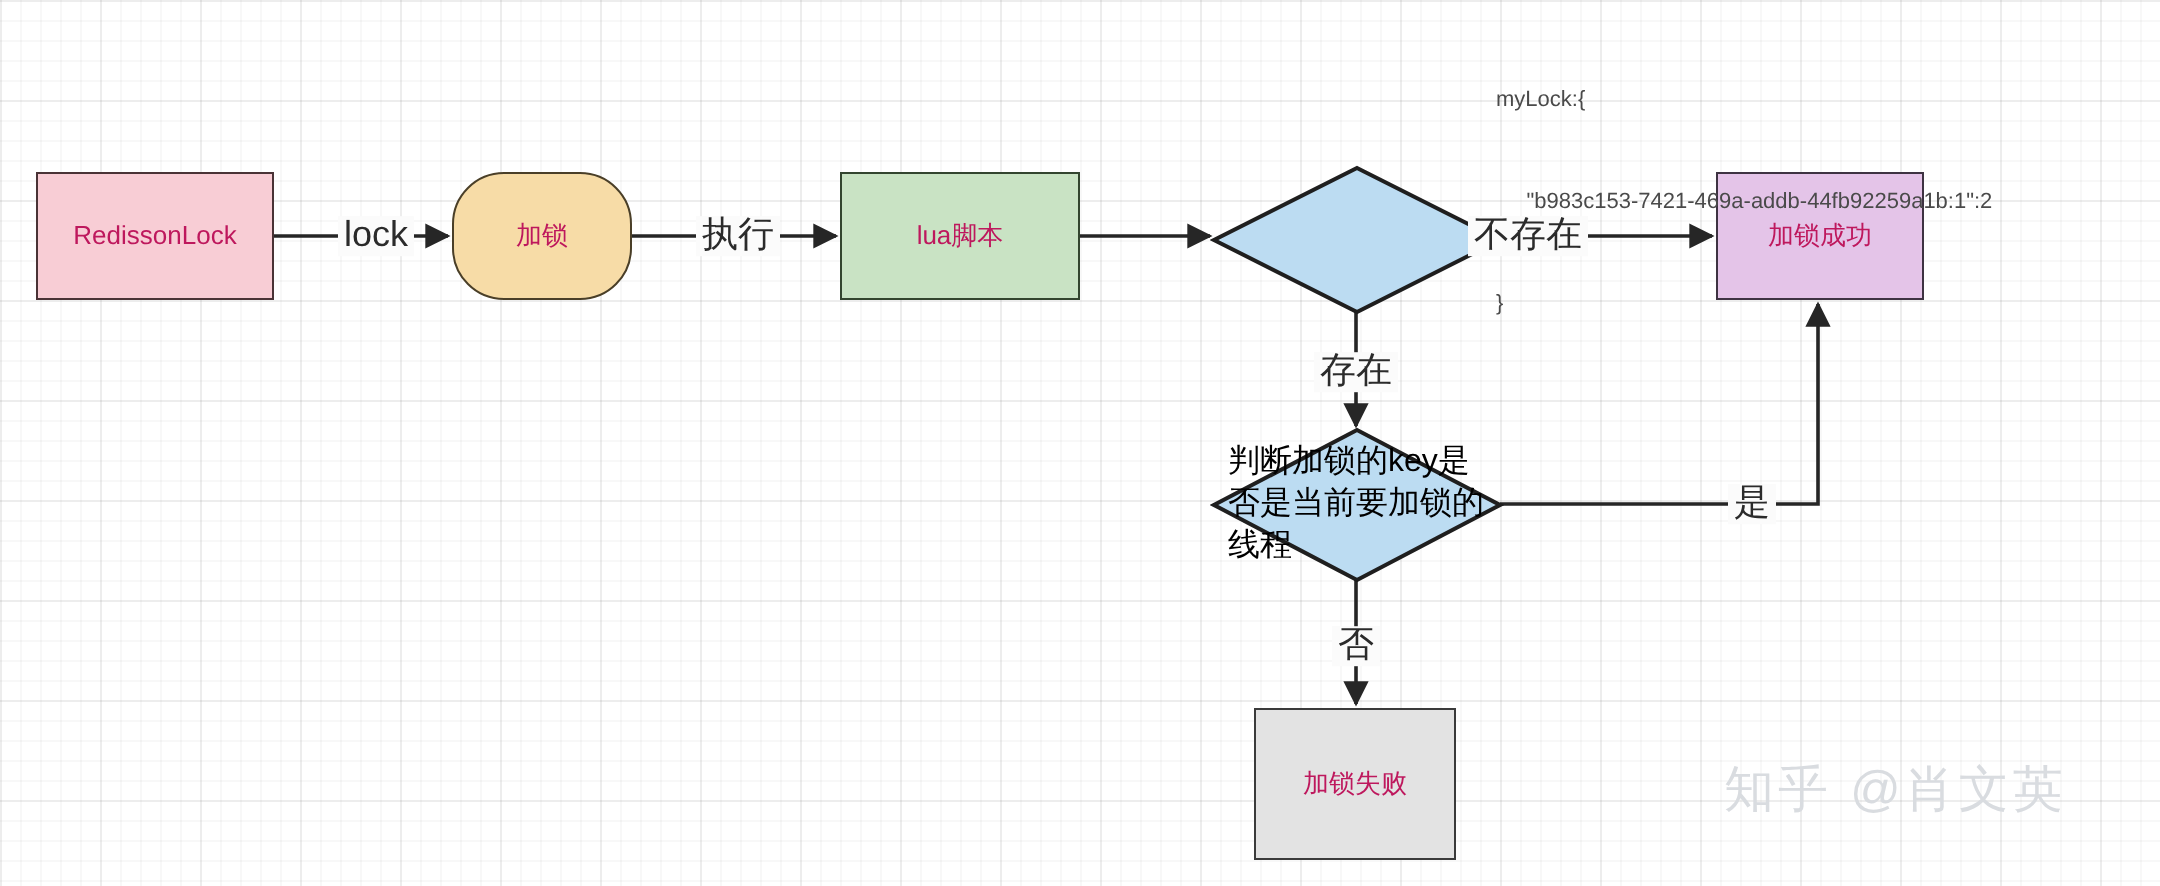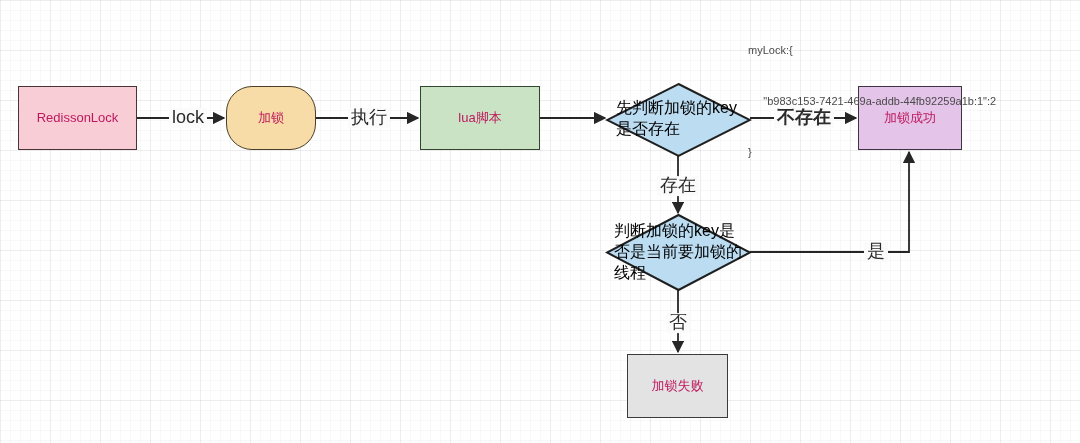--- a/index.html
+++ b/index.html
@@ -118,47 +118,47 @@
   </div>
 
   <div class="node node-green" style="left:420px; top:86px; width:120px; height:64px;">
     <span>lua脚本</span>
   </div>
 
   <div class="node node-purple" style="left:858px; top:86px; width:104px; height:64px;">
     <span>加锁成功</span>
   </div>
 
-  <div class="node node-gray" style="left:627px; top:354px; width:101px; height:64px;">
+  <div class="node node-gray" style="left:627px; top:354px; width:101px; height:76px;">
     <span>加锁失败</span>
   </div>
 
   <div class="diamond" style="left:607px; top:84px; width:143px; height:72px;
               clip-path: polygon(50% 0%, 100% 50%, 50% 100%, 0% 50%);">
   </div>
   <svg style="position:absolute; left:605px; top:82px; width:147px; height:76px;" viewBox="0 0 147 76" xmlns="http://www.w3.org/2000/svg">
     <polygon points="73.5,2 145,38 73.5,74 2,38" fill="none" stroke="#1f1f1f" stroke-width="2"></polygon>
   </svg>
-  <div class="dtext" style="position:absolute; left:678px; top:119px; transform:translate(-50%,-50%); width:124px;">先判断加锁的key是否存在</div>
 
   <div class="diamond" style="left:607px; top:215px; width:143px; height:75px;
               clip-path: polygon(50% 0%, 100% 50%, 50% 100%, 0% 50%);">
   </div>
   <svg style="position:absolute; left:605px; top:213px; width:147px; height:79px;" viewBox="0 0 147 79" xmlns="http://www.w3.org/2000/svg">
     <polygon points="73.5,2 145,39.5 73.5,77 2,39.5" fill="none" stroke="#1f1f1f" stroke-width="2"></polygon>
   </svg>
   <div class="dtext" style="position:absolute; left:678px; top:252px; transform:translate(-50%,-50%); width:128px;">判断加锁的key是否是当前要加锁的线程</div>
 
   <div class="edge-label" style="left:188px; top:118px;">lock</div>
   <div class="edge-label" style="left:369px; top:118px;">执行</div>
-  <div class="edge-label" style="left:804px; top:118px;font-weight:bold;">不存在</div>
+  <div class="edge-label" style="left:764px; top:118px;">不存在</div>
   <div class="edge-label" style="left:678px; top:186px;">存在</div>
   <div class="edge-label" style="left:876px; top:252px;">是</div>
   <div class="edge-label" style="left:678px; top:323px;">否</div>
 
   <div class="note" style="left:748px; top:8px;">
     <div>myLock:{</div>
     <div>     "b983c153-7421-469a-addb-44fb92259a1b:1":2</div>
     <div>}</div>
   </div>
 
+  <div class="watermark" style="left:862px; top:378px;">知乎 @肖文英</div>
 
 </div>
 
 </body></html>

